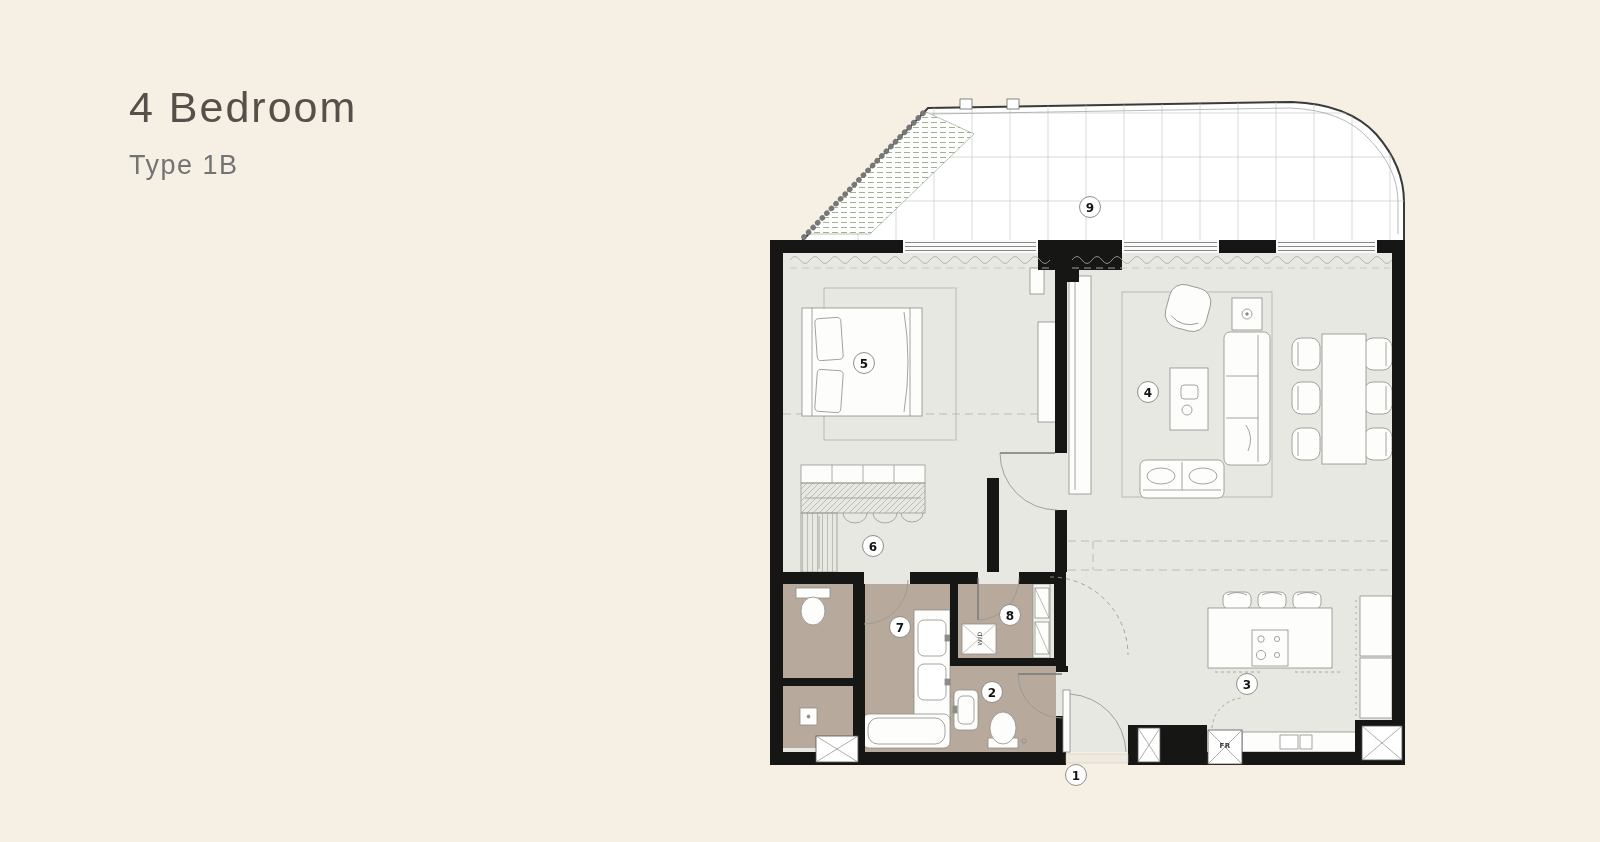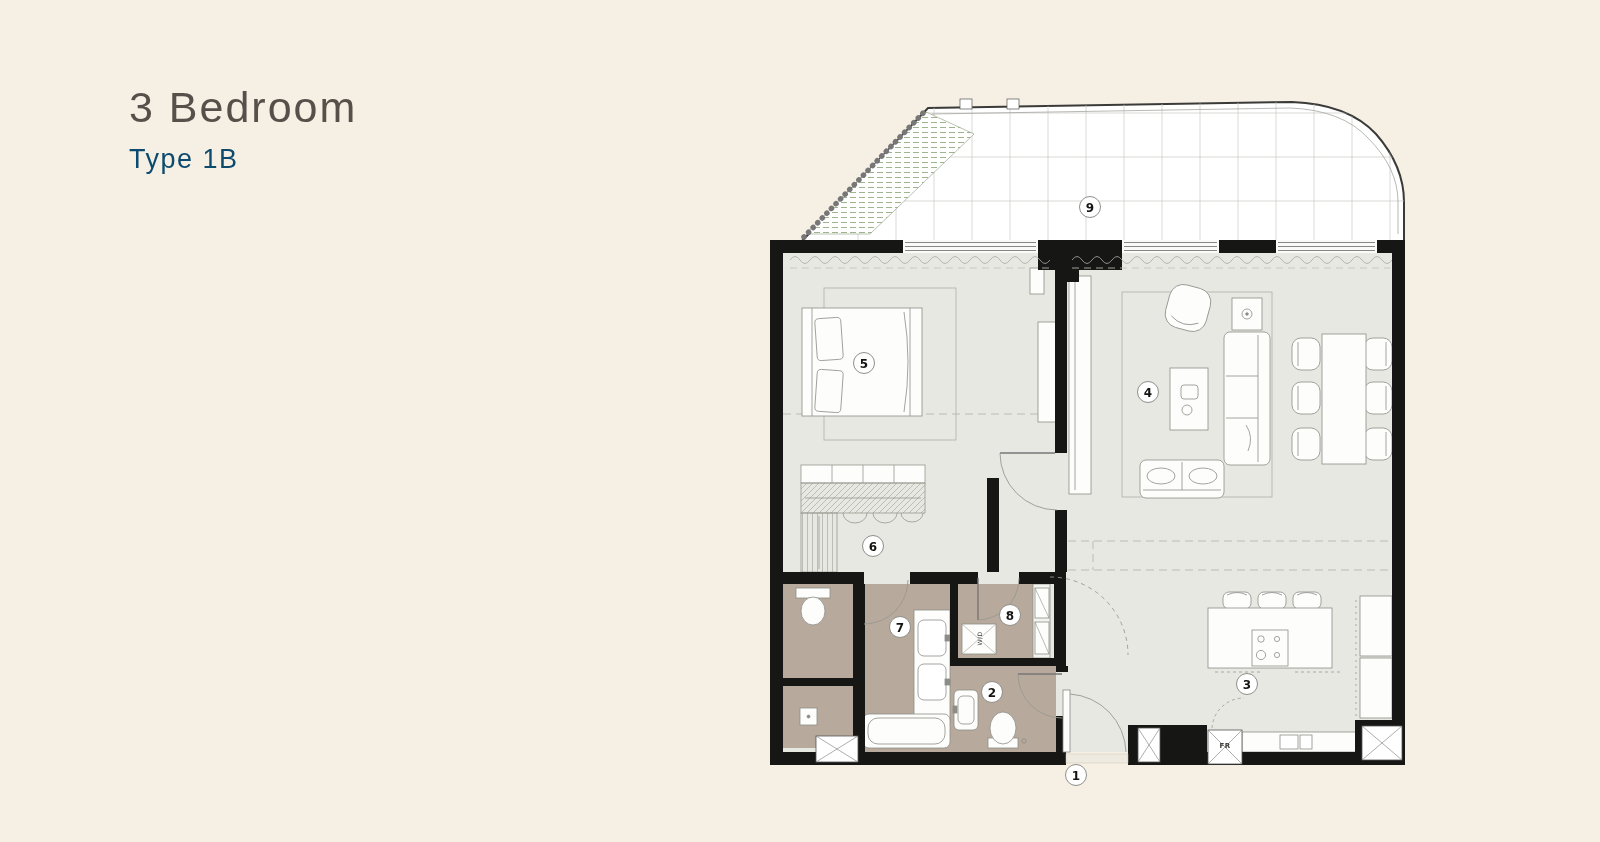--- a/index.html
+++ b/index.html
@@ -6,41 +6,41 @@
   body{
     width:1600px;height:842px;position:relative;overflow:hidden;
     background:#f6efe4;
     font-family:"Liberation Sans",sans-serif;
   }
   .title-block{position:absolute;left:129px;top:84px;color:#57504a;}
   .title-block h1{
     margin:0;font-size:43px;font-weight:400;letter-spacing:2px;line-height:1.1;
   }
   .title-block .subtitle{
-    font-size:27px;font-weight:400;letter-spacing:1.5px;margin-top:13px;color:#0c4a6e;
+    font-size:27px;font-weight:400;letter-spacing:1.5px;margin-top:19px;color:#737373;
   }
   .plan-wrap{position:absolute;left:760px;top:80px;width:660px;height:715px;}
   .plan-wrap svg{position:absolute;left:0;top:0;}
   .marker{
     position:absolute;width:22px;height:22px;margin-left:-11px;margin-top:-11px;
     border-radius:50%;background:#ffffff;border:1px solid #8f8f8a;
     color:#141412;font-size:12px;font-weight:bold;line-height:22px;text-align:center;
     font-family:"DejaVu Sans",sans-serif;box-sizing:border-box;
   }
   .tag{
     position:absolute;color:#3a3a36;font-family:"DejaVu Sans",sans-serif;
     font-size:7px;letter-spacing:0.5px;text-align:center;
   }
   .tag.rot{transform:rotate(-90deg);font-size:6px;}
 </style>
 </head>
 <body>
 
 <div class="title-block">
-  <h1>3 Bedroom</h1>
+  <h1>4 Bedroom</h1>
   <div class="subtitle">Type 1B</div>
 </div>
 
 <div class="plan-wrap">
 <svg width="660" height="715" viewBox="0 0 660 715">
   <defs>
     <clipPath id="balclip">
       <path d="M 42 161 L 168 28 L 532 22 Q 588 24 616 54 Q 644 86 644 122 L 644 161 Z"></path>
     </clipPath>
     <pattern id="greenHatch" width="9" height="5" patternUnits="userSpaceOnUse">

